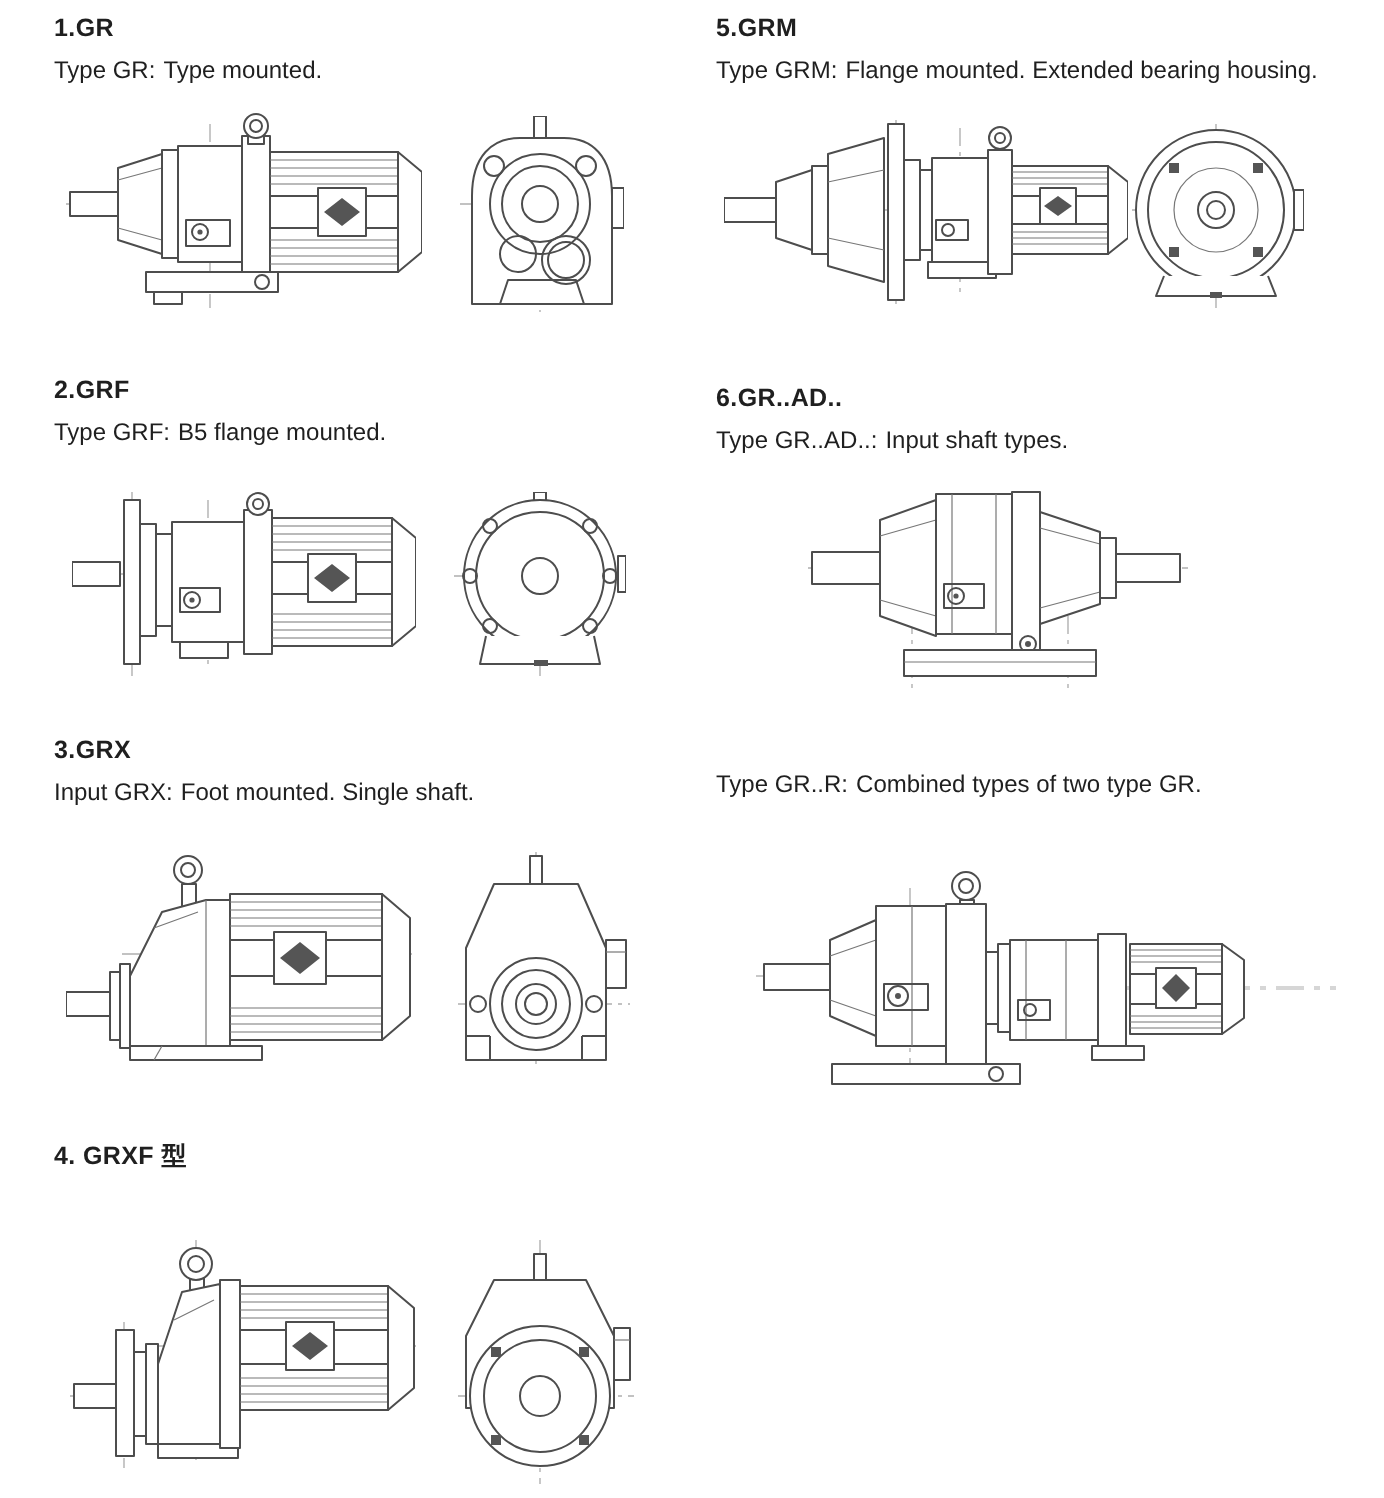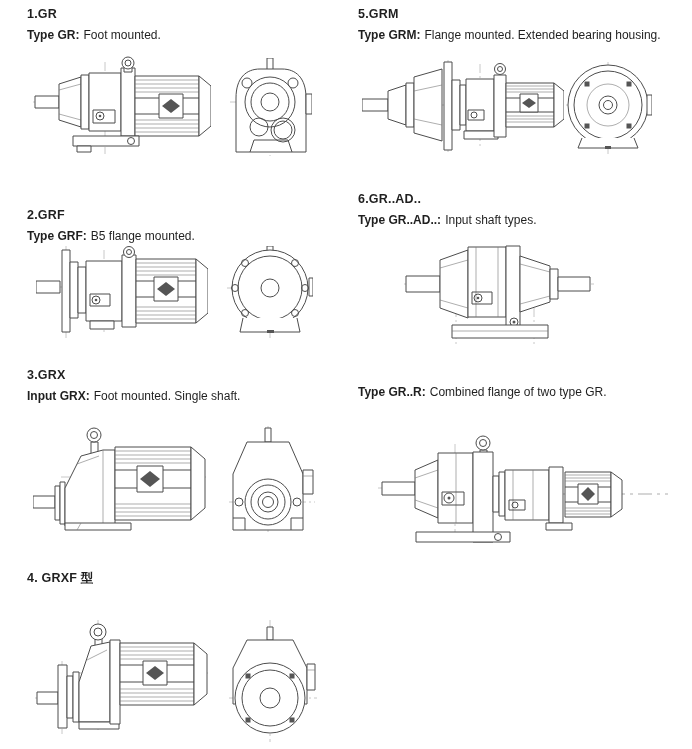--- a/index.html
+++ b/index.html
@@ -1,62 +1,62 @@
 <!DOCTYPE html>
 <html><head>
 <meta charset="utf-8">
 <style>
   html,body{margin:0;padding:0;background:#ffffff;}
   .page{position:relative;width:692px;height:749px;background:#ffffff;overflow:hidden;
         font-family:"Liberation Sans",sans-serif;color:#1f1f1f;border-radius:12px;}
   .section{position:absolute;}
   .sec-heading{font-size:12.5px;font-weight:700;letter-spacing:.2px;}
   .sec-desc{font-size:12px;margin-top:7px;}
-  .sec-desc .b{font-weight:700;margin-right:4px;text-align:center;}
+  .sec-desc .b{font-weight:400;margin-right:4px;text-align:center;}
   .dwg{position:absolute;}
   
   svg .ln{fill:none;stroke:#4d4d4d;stroke-width:1;stroke-linejoin:round;stroke-linecap:butt}
   svg .fw{fill:#ffffff;stroke:#4d4d4d;stroke-width:1;stroke-linejoin:round}
   svg .thin{fill:none;stroke:#777;stroke-width:.6}
   svg .cl{fill:none;stroke:#c2c2c2;stroke-width:.9;stroke-dasharray:9 3 2 3}
   svg .cl2{fill:none;stroke:#d6d6d6;stroke-width:2;stroke-dasharray:14 5 3 5}
   svg .dk{fill:#555;stroke:none}
 </style>
 </head>
 <body>
 
 <div class="page">
 
   <div class="section" style="left:27px;top:7px;width:300px">
     <div class="sec-heading">1.GR</div>
-    <div class="sec-desc"><span class="b">Type GR:</span><span>Foot mounted.</span></div>
+    <div class="sec-desc"><span class="b">Type GR:</span><span>Type mounted.</span></div>
   </div>
 
   <div class="section" style="left:358px;top:7px;width:330px">
     <div class="sec-heading">5.GRM</div>
     <div class="sec-desc"><span class="b">Type GRM:</span><span>Flange mounted. Extended bearing housing.</span></div>
   </div>
 
-  <div class="section" style="left:27px;top:208px;width:300px">
+  <div class="section" style="left:27px;top:188px;width:300px">
     <div class="sec-heading">2.GRF</div>
     <div class="sec-desc"><span class="b">Type GRF:</span><span>B5 flange mounted.</span></div>
   </div>
 
   <div class="section" style="left:358px;top:192px;width:330px">
     <div class="sec-heading">6.GR..AD..</div>
     <div class="sec-desc"><span class="b">Type GR..AD..:</span><span>Input shaft types.</span></div>
   </div>
 
   <div class="section" style="left:27px;top:368px;width:300px">
     <div class="sec-heading">3.GRX</div>
     <div class="sec-desc"><span class="b">Input GRX:</span><span>Foot mounted. Single shaft.</span></div>
   </div>
 
   <div class="section" style="left:358px;top:378px;width:330px">
-    <div class="sec-desc"><span class="b">Type GR..R:</span><span>Combined flange of two type GR.</span></div>
+    <div class="sec-desc"><span class="b">Type GR..R:</span><span>Combined types of two type GR.</span></div>
   </div>
 
   <div class="section" style="left:27px;top:570px;width:300px">
     <div class="sec-heading">4. GRXF 型</div>
   </div>
 
   <svg class="dwg" style="left:33px;top:56px" width="178" height="100" viewBox="0 0 178 100">
     <path class="cl" d="M0 46 H178"></path>
     <path class="cl" d="M72 6 V98"></path>
     <g>

